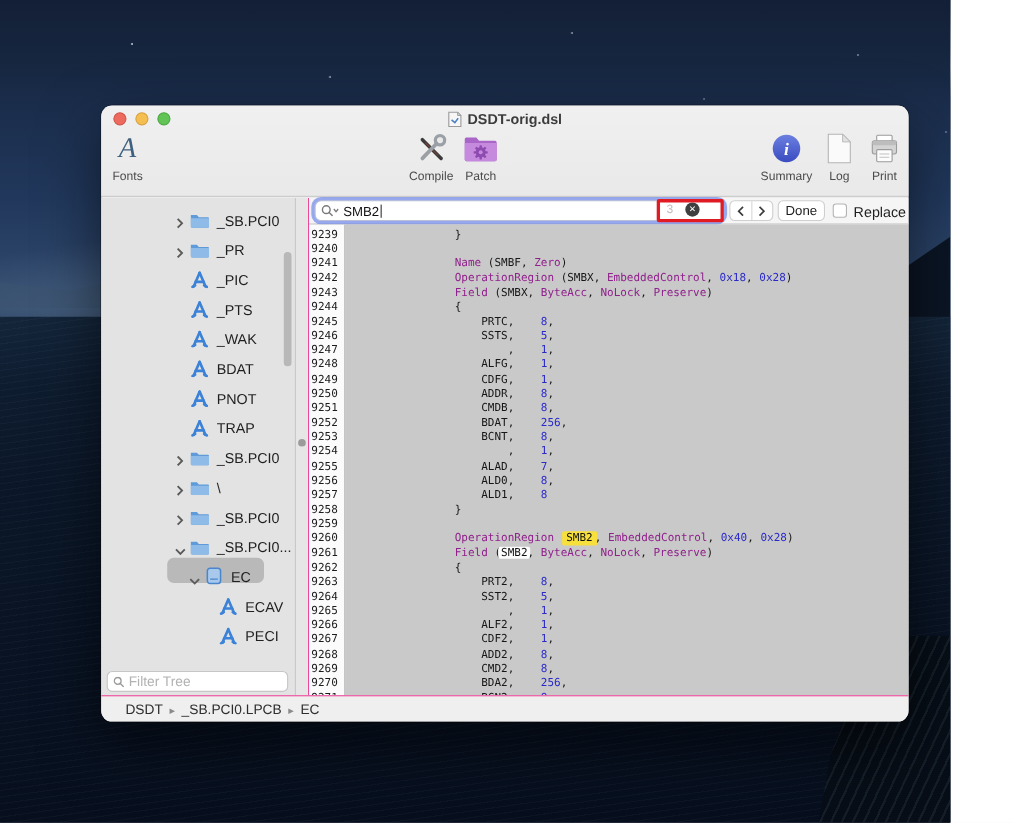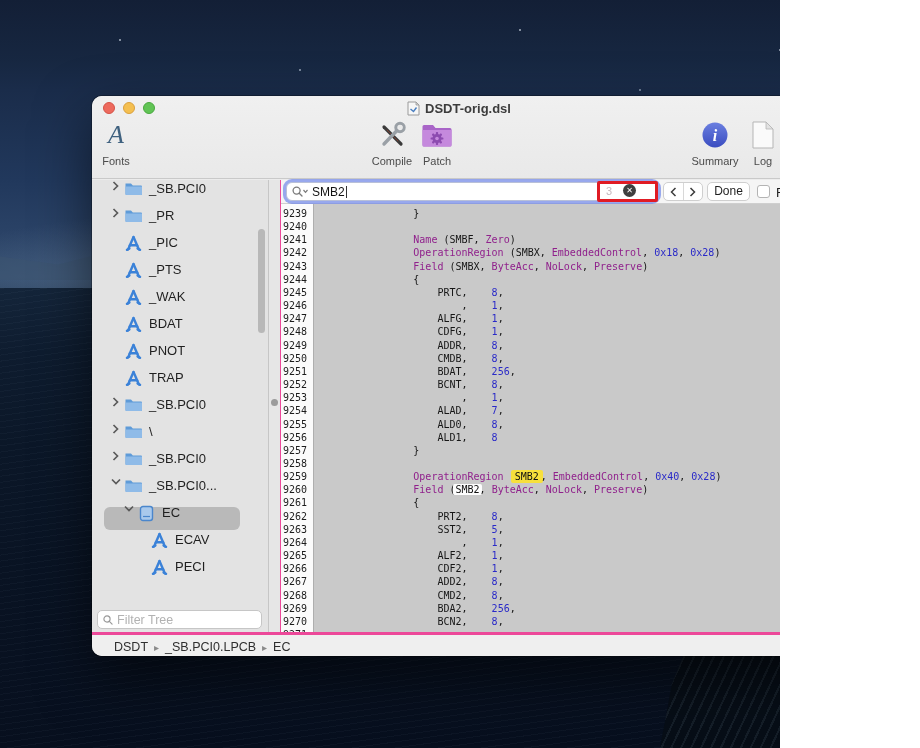--- a/index.html
+++ b/index.html
@@ -1,19 +1,19 @@
 <!DOCTYPE html>
 <html><head>
 <meta charset="utf-8">
 <style>
   * { margin:0; padding:0; box-sizing:border-box; }
   html,body { width:920px; height:748px; overflow:hidden; font-family:"Liberation Sans", sans-serif; }
 
   
-  .desktop { position:relative; width:780px; height:748px; overflow:hidden;
+  .desktop { position:relative; width:864px; height:748px; overflow:hidden;
     background:linear-gradient(180deg,#131f36 0%,#18294546 8%,#1a2c4a 12%,#21385c 24%,#2a4266 31%,#334d6f 37%,#24384f 43%,#13233a 49%,#0d1a2c 60%,#0a1525 80%,#081120 100%);
     background-color:#16263f; }
   .stars { position:absolute; inset:0 0 60% 0;
     background-image:
       radial-gradient(1px 1px at 120px 40px,#cfd8e4 60%,transparent),
       radial-gradient(1px 1px at 300px 70px,#b8c4d4 60%,transparent),
       radial-gradient(1px 1px at 520px 30px,#cfd8e4 60%,transparent),
       radial-gradient(1px 1px at 640px 90px,#aab8cc 60%,transparent),
       radial-gradient(1px 1px at 780px 50px,#cfd8e4 60%,transparent),
       radial-gradient(1px 1px at 860px 120px,#9fb0c6 60%,transparent),
@@ -73,21 +73,21 @@
   .seg > div { flex:1; display:flex; align-items:center; justify-content:center; }
   .seg > div:first-child { border-right:1px solid #d8d8d8; }
   .donebtn { position:absolute; left:426px; top:2px; width:43px; height:19px; background:#fff; border:1px solid #cfcfcf;
     border-radius:5px; font-size:12px; color:#1e1e1e; text-align:center; line-height:17px; }
   .repl-check { position:absolute; left:476px; top:5px; width:13px; height:13px; background:#fff; border:1px solid #b4b4b4; border-radius:3px; }
   .repl-label { position:absolute; left:495px; top:5px; font-size:13px; color:#1e1e1e; }
 
   
   .sidebar { position:relative; width:176px; flex:none; background:#e3e3e3; overflow:hidden; }
   .tree { position:absolute; top:1px; left:0; right:0; }
-  .srow { position:relative; height:27px; display:flex; align-items:flex-start; font-size:13px; color:#1f1f1f; }
+  .srow { position:relative; height:27px; display:flex; align-items:flex-end; font-size:13px; color:#1f1f1f;margin-left:48px; }
   .srow .selbg { position:absolute; left:12px; right:28px; top:2px; bottom:2px; background:#b9b9b9; border-radius:6px; }
   .srow > * { position:relative; }
   .chev { width:13px; display:flex; justify-content:center; flex:none; }
   .ticon { width:22px; display:flex; justify-content:center; flex:none; }
   .tlabel { margin-left:5px; white-space:nowrap; }
   .tree-scrollbar { position:absolute; right:3px; top:49px; width:7px; height:104px; background:#a5a5a5; border-radius:4px; opacity:.7; }
   .filterwrap { position:absolute; left:5px; right:6px; bottom:3px; height:19px; background:#fff; border:1px solid #c6c6c6;
     border-radius:5px; display:flex; align-items:center; padding-left:5px; }
   .filterwrap input { border:none; outline:none; width:115px; font-size:12.5px; margin-left:4px; background:transparent;
     font-family:"Liberation Sans", sans-serif; color:#222; }
@@ -106,21 +106,21 @@
     font-family:"DejaVu Sans Mono", monospace; font-size:10px; }
   .cl { height:13.16px; line-height:13.16px; white-space:pre; }
   .tk-p { color:#161616; }
   .tk-k { color:#90218c; }
   .tk-d { color:#2929c8; }
   .tk-hy { background:#f7e03c; color:#111; padding:1px 4px; margin:0 -2px 0 -5px; border-radius:2px; }
   .tk-hw { background:#fdfdfd; color:#111; padding:0 2px; margin:0 -2px; border-radius:2px; }
 
   
   .statusbar { position:absolute; bottom:0; left:0; right:0; height:24px; background:#efefef;
-    border-top:3px solid #ec4899; display:flex; align-items:center; padding-left:22px; }
+    border-top:1px solid #ec4899; display:flex; align-items:center; padding-left:22px; }
   .crumb { font-size:12.5px; color:#2e2e2e; }
   .crumb-sep { font-size:10px; color:#8a8a8a; margin:0 6px; }
 </style>
 </head>
 <body>
 
 <div class="desktop">
   <div class="stars"></div>
   <div class="haze"></div>
   <div class="ridge-far"></div>
@@ -535,20 +535,21 @@
               <div class="ln">9271</div>
             </div>
           <div class="codecol" id="codecol">
               <div class="cl"><span class="tk-p">                }</span></div>
               <div class="cl"></div>
               <div class="cl"><span class="tk-p">                </span><span class="tk-k">Name</span><span class="tk-p"> (SMBF, </span><span class="tk-k">Zero</span><span class="tk-p">)</span></div>
               <div class="cl"><span class="tk-p">                </span><span class="tk-k">OperationRegion</span><span class="tk-p"> (SMBX, </span><span class="tk-k">EmbeddedControl</span><span class="tk-p">, </span><span class="tk-d">0x18</span><span class="tk-p">, </span><span class="tk-d">0x28</span><span class="tk-p">)</span></div>
               <div class="cl"><span class="tk-p">                </span><span class="tk-k">Field</span><span class="tk-p"> (SMBX, </span><span class="tk-k">ByteAcc</span><span class="tk-p">, </span><span class="tk-k">NoLock</span><span class="tk-p">, </span><span class="tk-k">Preserve</span><span class="tk-p">)</span></div>
               <div class="cl"><span class="tk-p">                {</span></div>
               <div class="cl"><span class="tk-p">                    PRTC,    </span><span class="tk-d">8</span><span class="tk-p">,</span></div>
+              <div class="cl"><span class="tk-p">                    SSTS,    </span><span class="tk-d">5</span><span class="tk-p">,</span></div>
               <div class="cl"><span class="tk-p">                        ,    </span><span class="tk-d">1</span><span class="tk-p">,</span></div>
               <div class="cl"><span class="tk-p">                    ALFG,    </span><span class="tk-d">1</span><span class="tk-p">,</span></div>
               <div class="cl"><span class="tk-p">                    CDFG,    </span><span class="tk-d">1</span><span class="tk-p">,</span></div>
               <div class="cl"><span class="tk-p">                    ADDR,    </span><span class="tk-d">8</span><span class="tk-p">,</span></div>
               <div class="cl"><span class="tk-p">                    CMDB,    </span><span class="tk-d">8</span><span class="tk-p">,</span></div>
               <div class="cl"><span class="tk-p">                    BDAT,    </span><span class="tk-d">256</span><span class="tk-p">,</span></div>
               <div class="cl"><span class="tk-p">                    BCNT,    </span><span class="tk-d">8</span><span class="tk-p">,</span></div>
               <div class="cl"><span class="tk-p">                        ,    </span><span class="tk-d">1</span><span class="tk-p">,</span></div>
               <div class="cl"><span class="tk-p">                    ALAD,    </span><span class="tk-d">7</span><span class="tk-p">,</span></div>
               <div class="cl"><span class="tk-p">                    ALD0,    </span><span class="tk-d">8</span><span class="tk-p">,</span></div>

